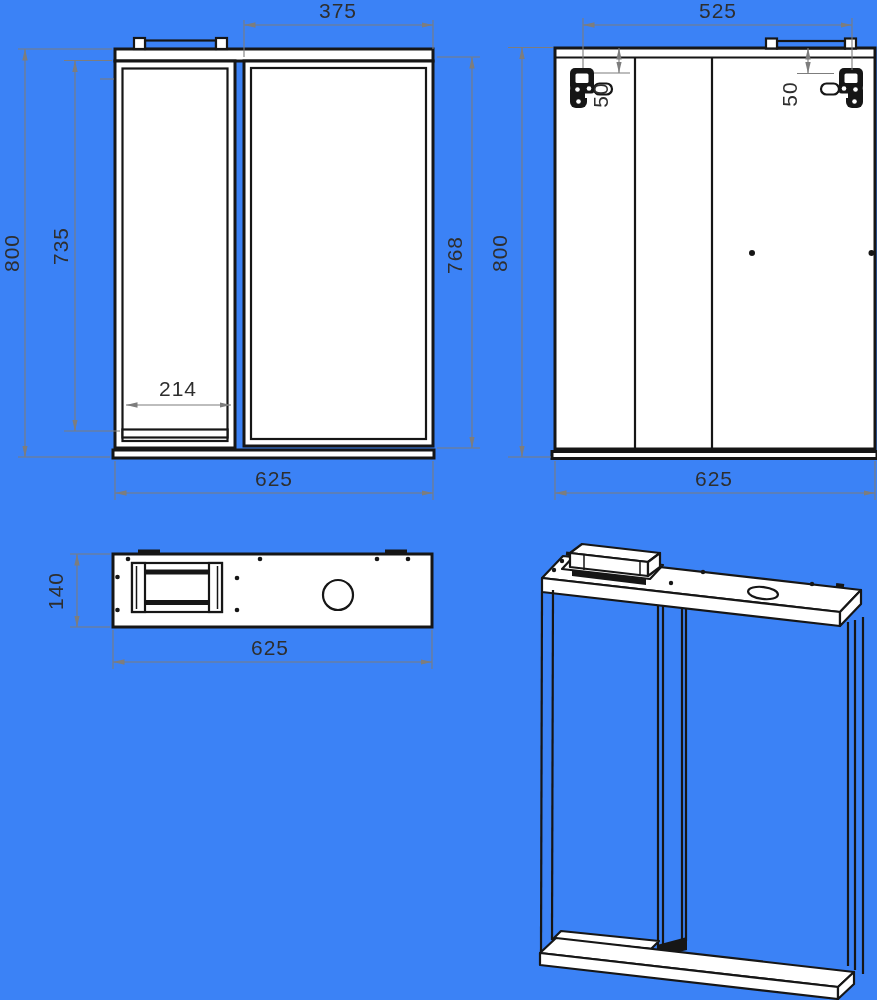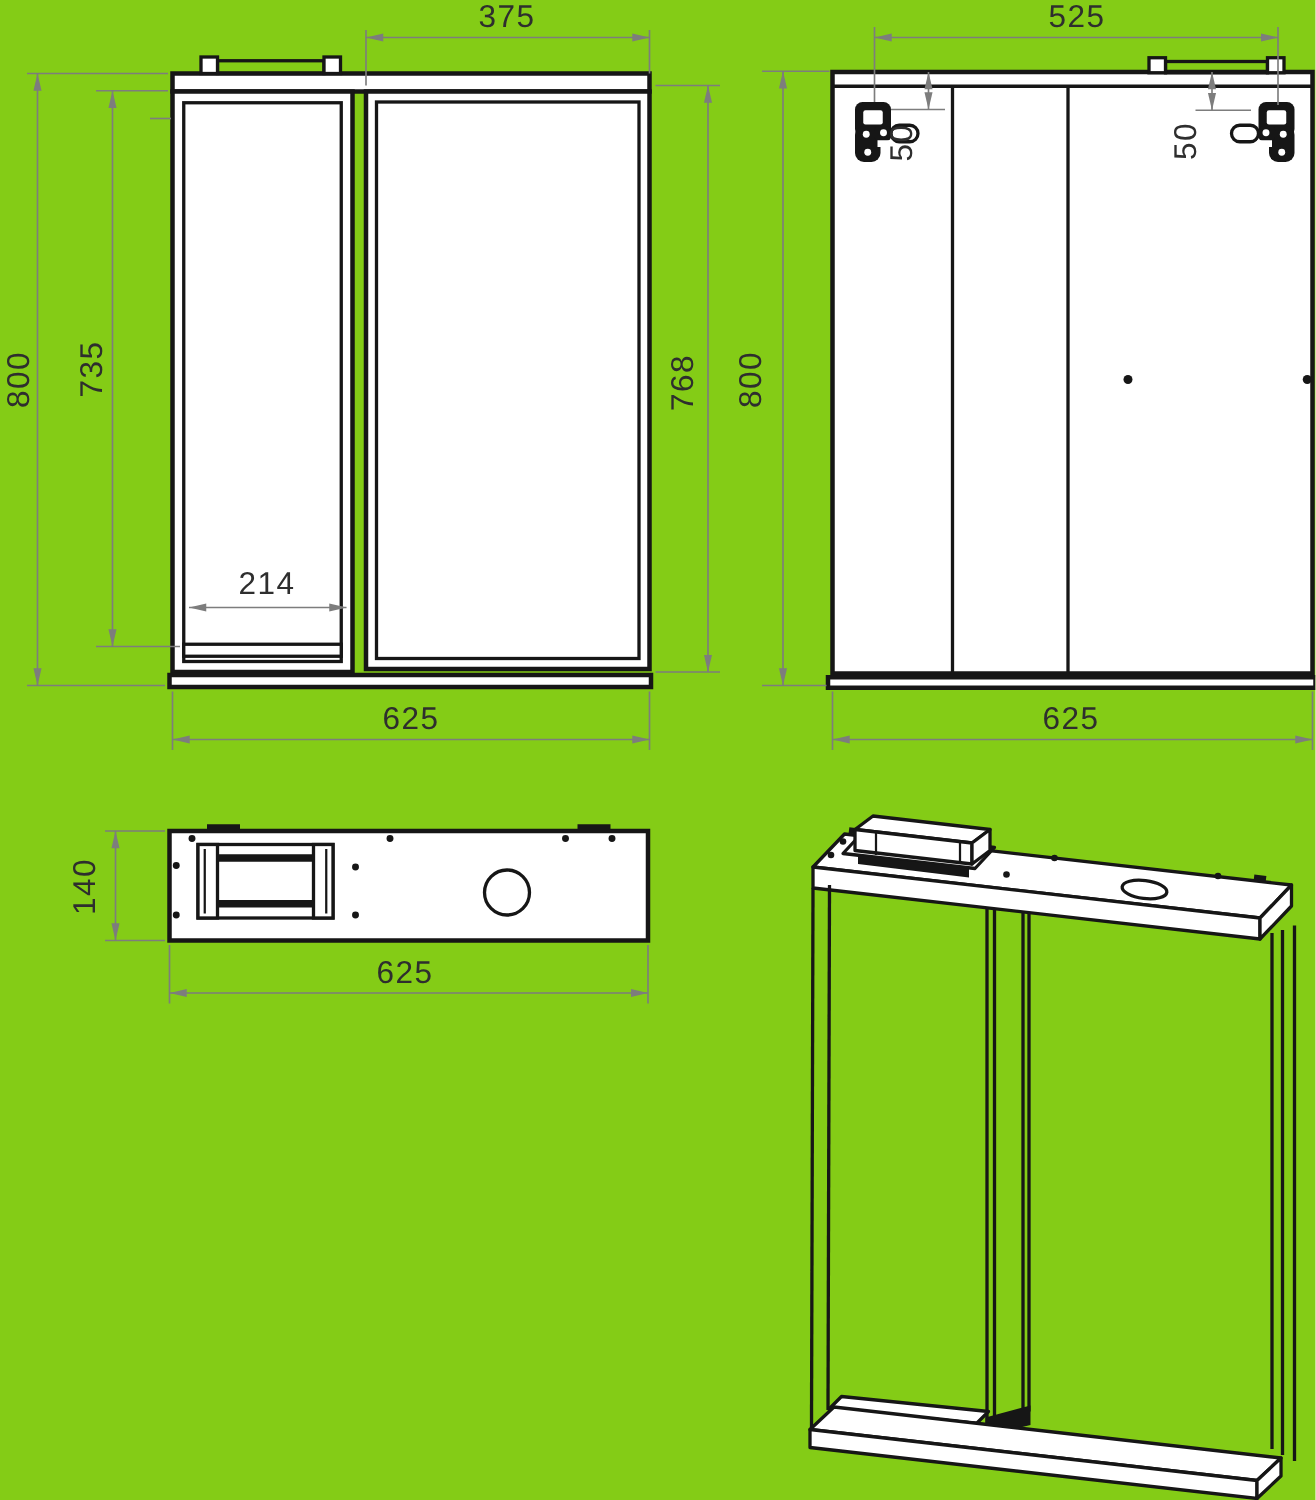--- a/index.html
+++ b/index.html
@@ -1,16 +1,16 @@
 <!DOCTYPE html>
 <html><head>
 <meta charset="utf-8">
 <style>
   html,body{margin:0;padding:0;background:#ffffff;}
-  .page{width:877px;height:1000px;background:#84cc16;position:relative;overflow:hidden;
+  .page{width:877px;height:1000px;background:#3b82f6;position:relative;overflow:hidden;
         font-family:"Liberation Sans", sans-serif;}
   svg{display:block;}
   .o3{stroke:#161616;stroke-width:3;fill:#ffffff;}
   .o2{stroke:#161616;stroke-width:2.2;fill:#ffffff;}
   .l2{stroke:#161616;stroke-width:2.2;fill:none;}
   .l1{stroke:#161616;stroke-width:1.5;fill:none;}
   .blk{fill:#161616;stroke:none;}
   .wht{fill:#ffffff;stroke:none;}
   .dim{stroke:#7d7d7d;stroke-width:1.1;fill:none;}
   .dot{fill:#161616;stroke:none;}

